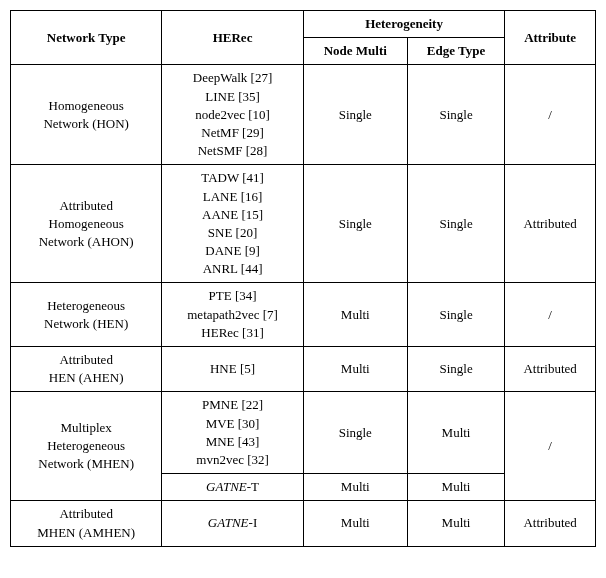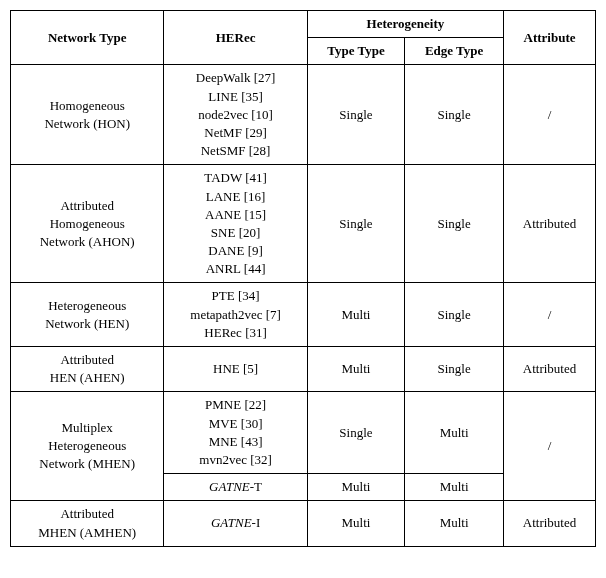--- a/index.html
+++ b/index.html
@@ -39,21 +39,21 @@
 <div class="table-wrapper">
   <table>
     <thead>
       <tr>
         <th rowspan="2">Network Type</th>
         <th rowspan="2">HERec</th>
         <th colspan="2">Heterogeneity</th>
         <th rowspan="2">Attribute</th>
       </tr>
       <tr>
-        <th>Type Type</th>
+        <th>Node Multi</th>
         <th>Edge Type</th>
       </tr>
     </thead>
     <tbody>
 
       <tr>
         <td rowspan="1">Homogeneous<br>Network (HON)</td>
         <td>
           DeepWalk [27]<br>
           LINE [35]<br>

